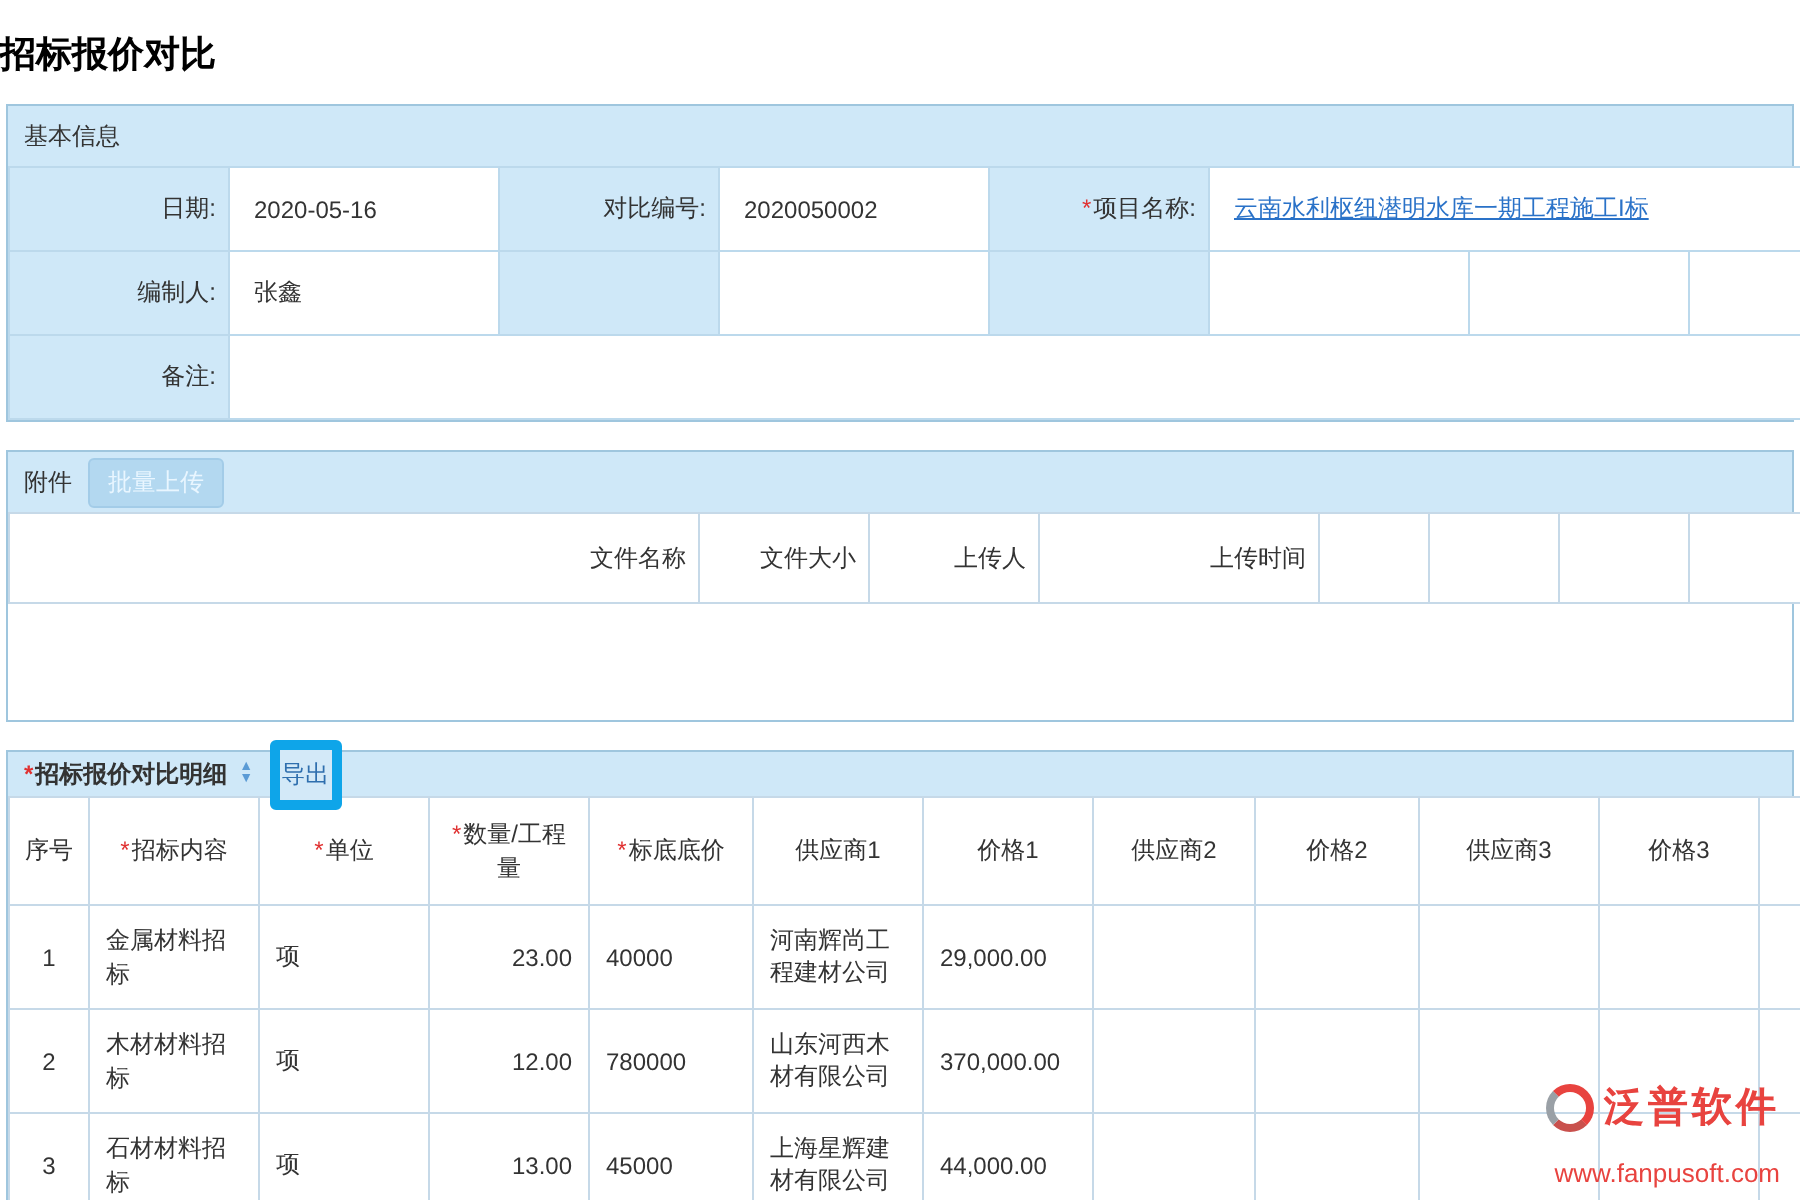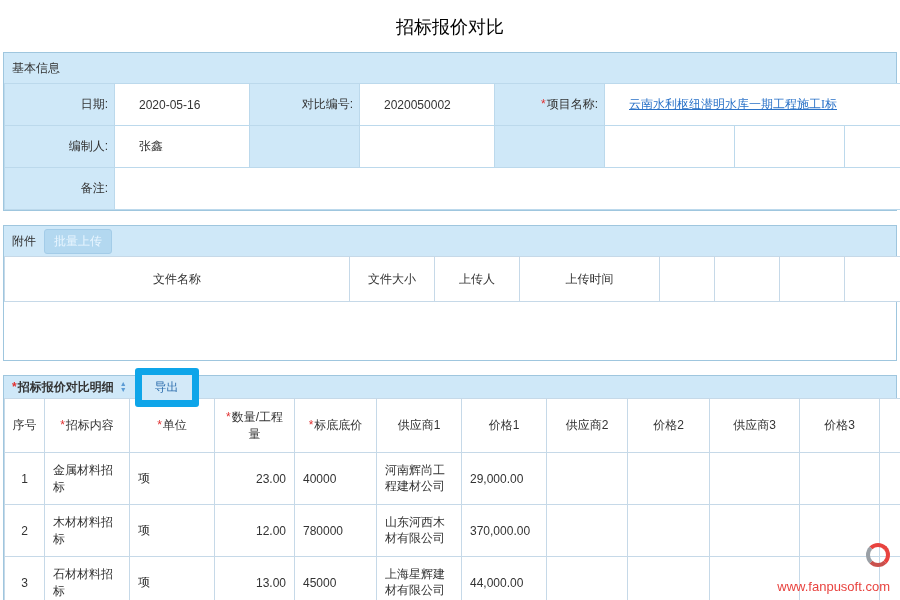--- a/index.html
+++ b/index.html
@@ -2,57 +2,57 @@
 <html><head>
 <meta charset="utf-8">
 <style>
   html,body{margin:0;padding:0}
   body{
     width:900px;height:600px;position:relative;overflow:hidden;
     background:#ffffff;color:#333;
     font-family:"Liberation Sans","DejaVu Sans",sans-serif;
   }
   .page-title{
-    text-align:center;font-size:18px;font-weight:normal;color:#000;
+    font-size:18px;font-weight:bold;color:#000;
     padding:15px 0 13px;
     border-radius:17px;
   }
   .panel{margin:0 3px 14px;border:1px solid #9fc6de;background:#fff;}
   .bar{
     background:#cfe8f8;display:flex;align-items:center;gap:8px;
     padding:0 8px;font-size:12px;color:#333;
   }
   .bar-basic{height:30px;}
   .bar-detail{height:22px;}
   .detail-title{font-weight:bold;}
   .req{color:#e03131;margin-right:1px;}
   table{width:100%;border-collapse:collapse;table-layout:fixed;font-size:12px;color:#333;}
   
-  .grid td{border:1px solid #bcd9ec;height:37px;padding:2px 24px;overflow:hidden;white-space:nowrap;background:#fff;}
+  .grid td{border:1px solid #bcd9ec;height:37px;padding:2px 12px;overflow:hidden;white-space:nowrap;background:#fff;}
   .grid td.lbl{background:#cfe8f8;text-align:right;padding-right:6px;}
-  .link{color:#2a72c8;text-decoration:underline;cursor:pointer;font-family:Liberation Serif, serif;}
+  .link{color:#2a72c8;text-decoration:underline;cursor:pointer;}
   
   .tbl th,.tbl td{border:1px solid #c6d9e8;background:#fff;font-weight:normal;vertical-align:middle;}
   .tbl th{padding:4px 6px;}
-  .att th{height:36px;text-align:center;}
+  .att th{height:36px;text-align:right;}
   .att-empty{height:58px;background:#fff;}
   .det th{height:45px;text-align:center;}
   .det td{height:45px;padding:3px 8px;overflow:hidden;}
   .det td.c{text-align:center;}
   .det td.r{text-align:right;padding-left:12px;}
   .det td.wrap{white-space:normal;line-height:1.3;}
   
   button{font-family:inherit;cursor:pointer;}
   .upload-btn{
     background:#b3d8f0;color:#e9f6ff;border:1px solid #a3cce8;
     border-radius:3px;font-size:12px;padding:3px 9px;
   }
   .export-btn{
-    background:#d3e9f8;color:#2f6fae;border:7px solid #0ea5e9;
-    border-radius:3px;font-size:12px;padding:4px 13px;
+    background:#d3e9f8;color:#2f6fae;border:5px solid #0ea5e9;
+    border-radius:3px;font-size:12px;padding:4px 1px;
   }
   .sort-icon{
     display:inline-flex;flex-direction:column;align-items:center;
     font-size:7px;line-height:0.85;color:#5b9bd5;cursor:pointer;
     margin-left:-2px;
   }
   
   .footer-logo{position:absolute;right:10px;bottom:6px;text-align:right;background:transparent;}
   .brand-row{display:flex;align-items:center;justify-content:flex-end;gap:5px;}
   .logo-mark{
@@ -233,17 +233,18 @@
           <td></td>
         </tr>
       </tbody>
     </table>
 
   </div>
 
   <div class="footer-logo">
     <div class="brand-row">
       <span class="logo-mark"></span>
+      <span class="brand-text">泛普软件</span>
     </div>
     <div class="brand-url">www.fanpusoft.com</div>
   </div>
 
 </div>
 
 </body></html>

